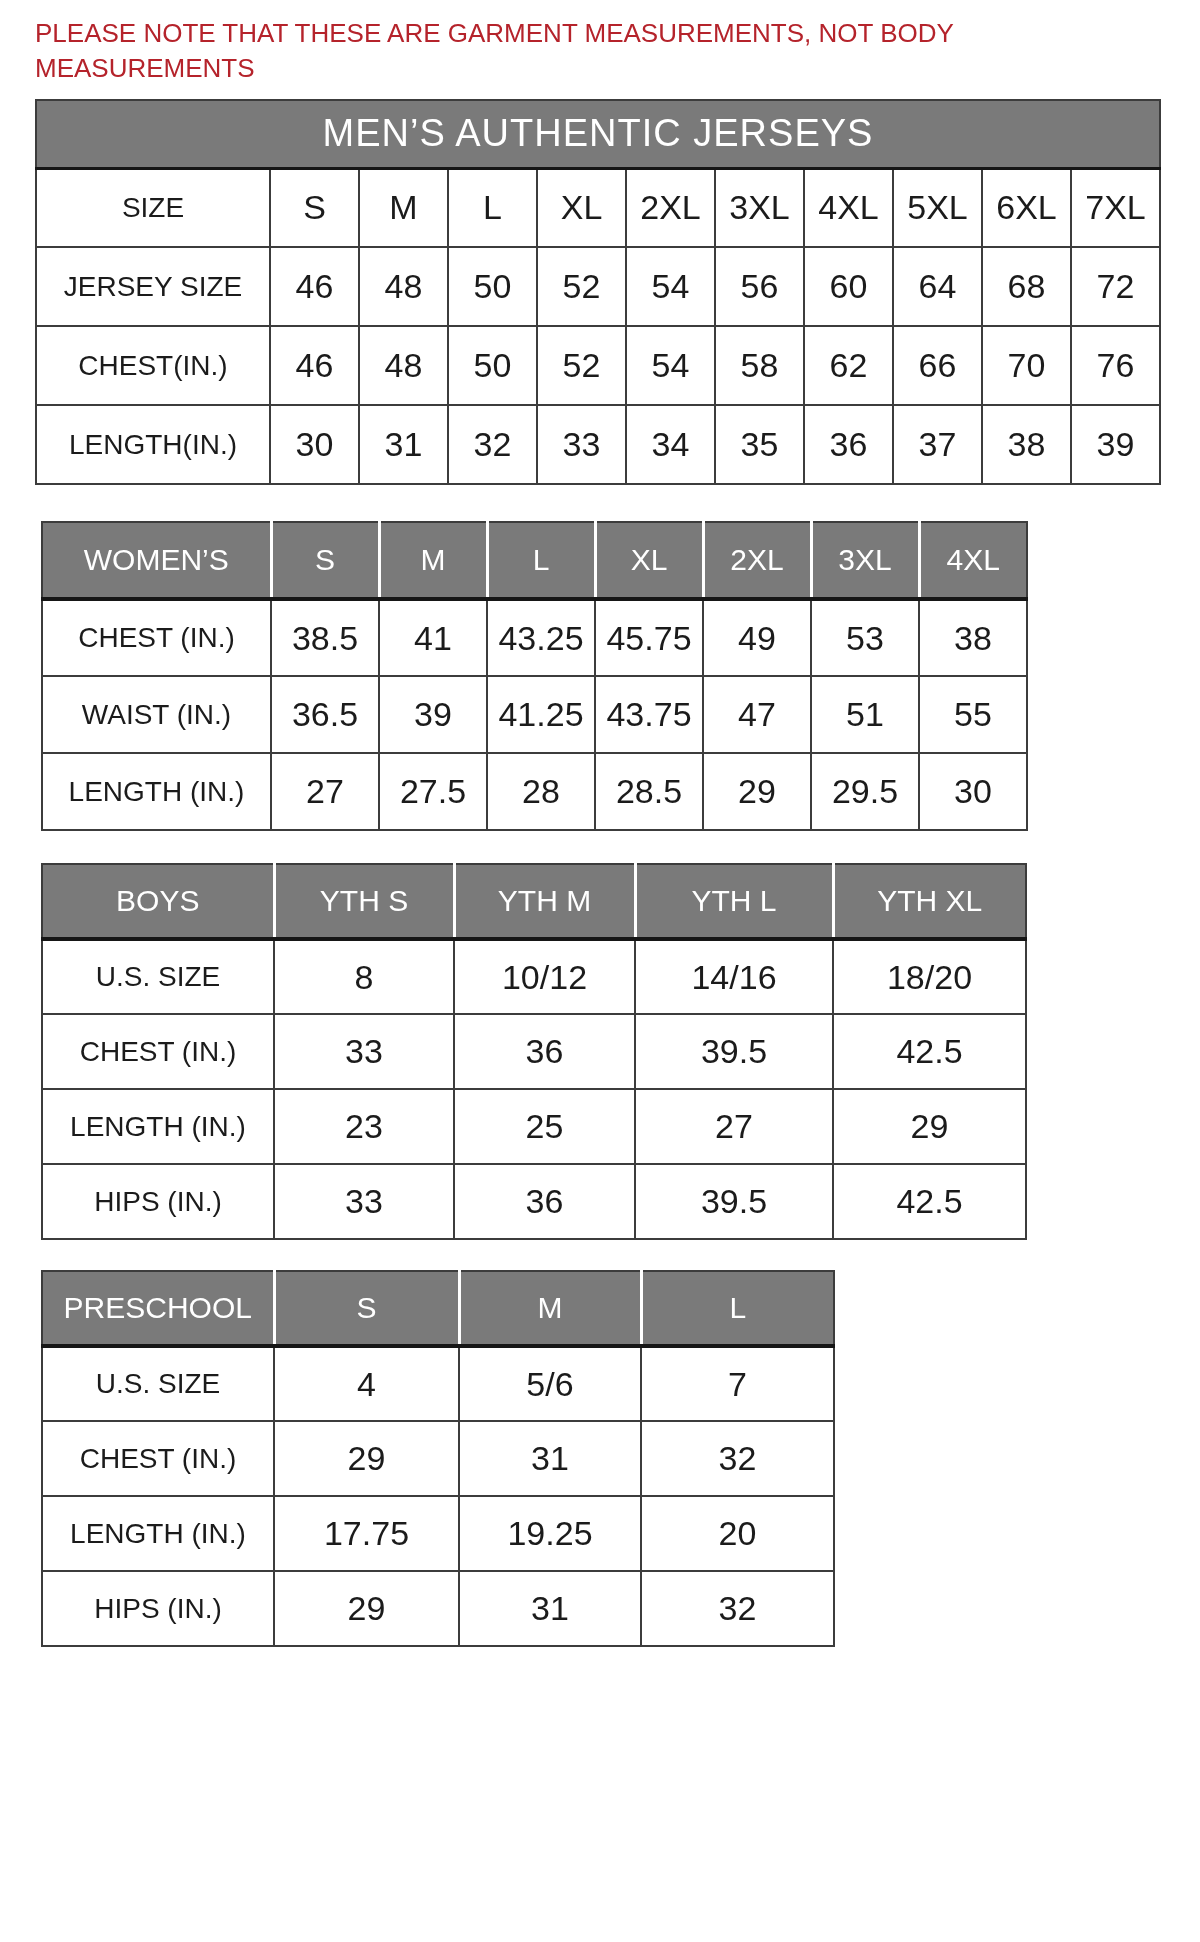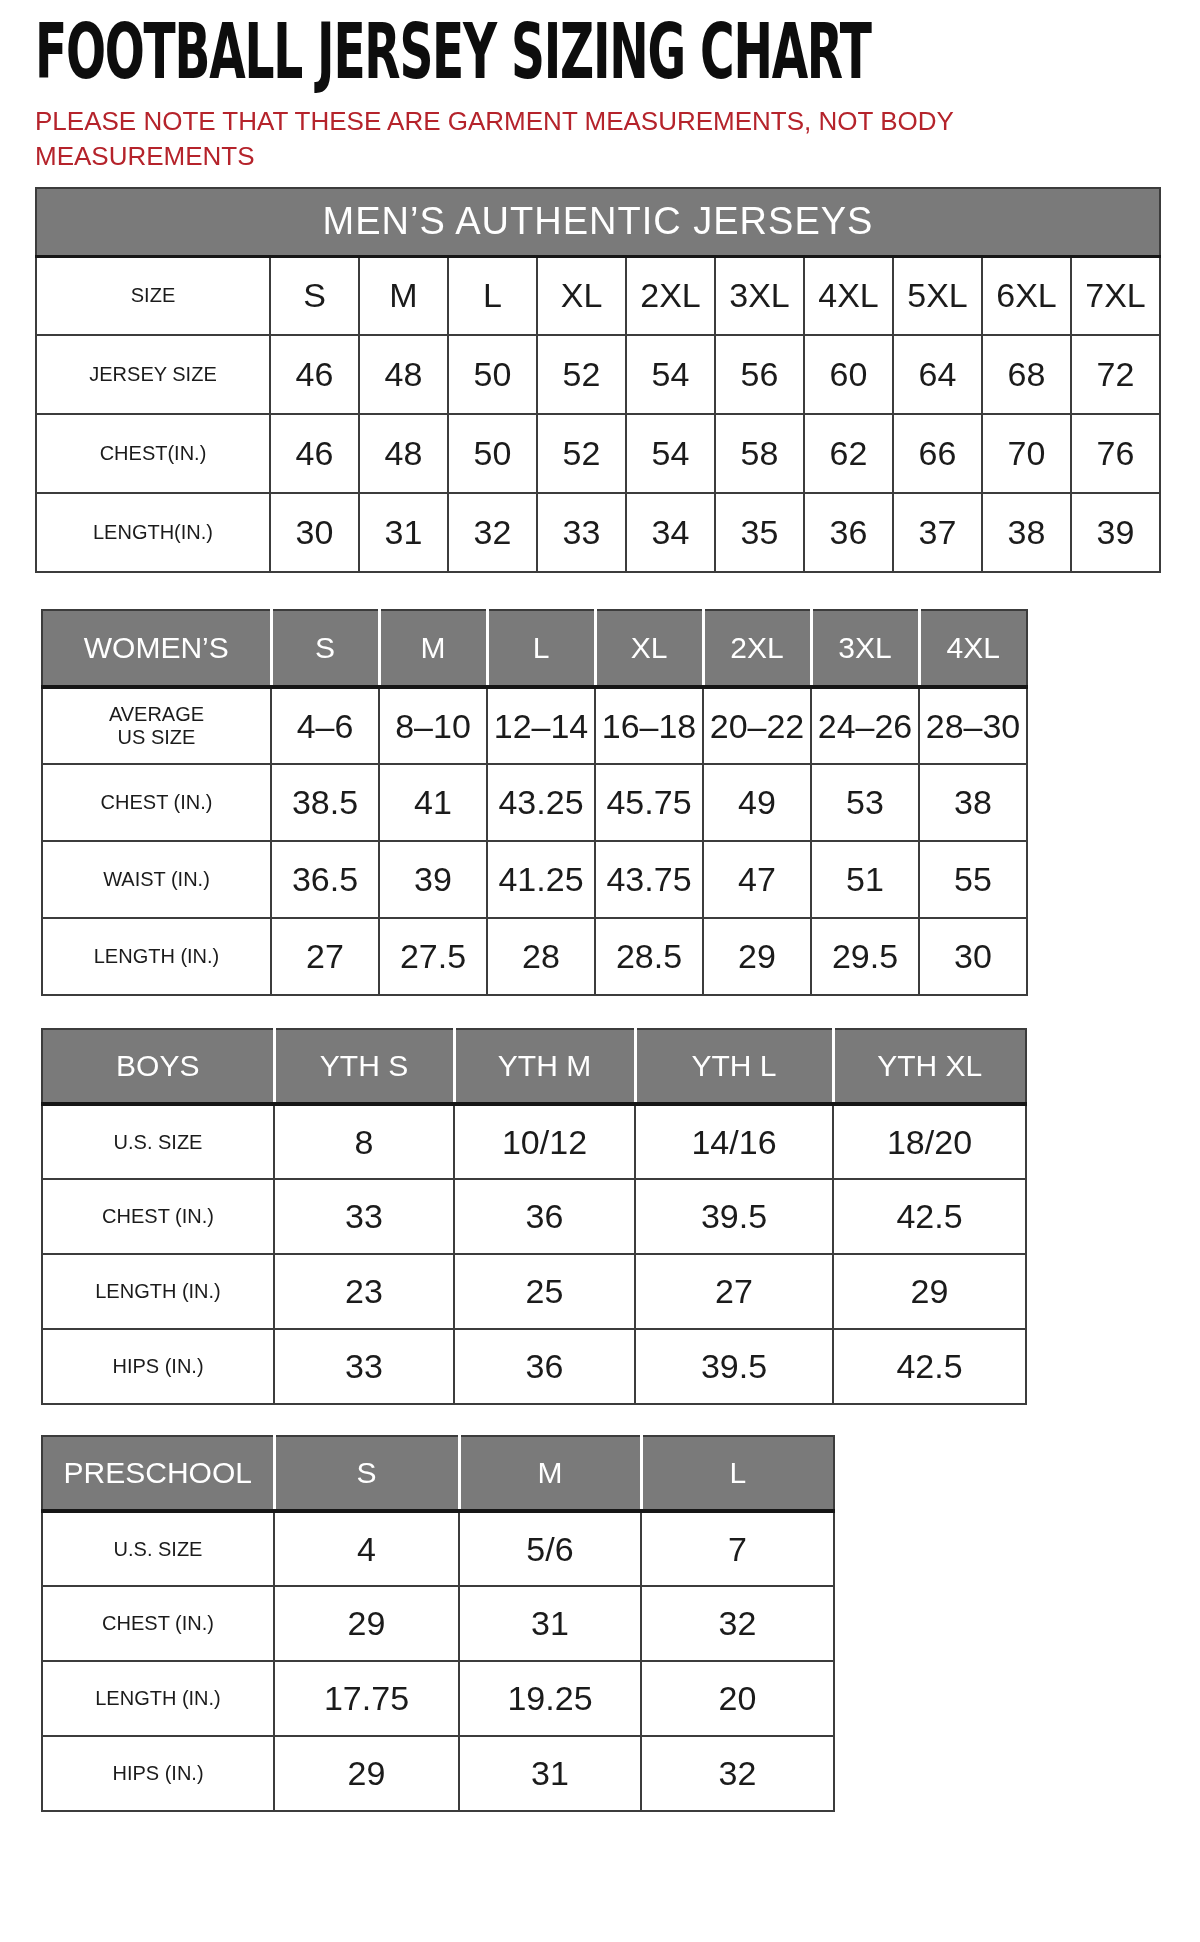--- a/index.html
+++ b/index.html
@@ -63,21 +63,21 @@
     border:2px solid var(--border-dark);
     text-align:center;
     vertical-align:middle;
     font-weight:400;
     padding:0 4px;
     font-size:34px;
     color:var(--text-color);
     overflow:hidden;
   }
   .size-table .label-col{
-    font-size:20px;
+    font-size:28px;
     white-space:pre-line;
   }
   
   .size-table td.banner{
     background:var(--header-gray);
     color:var(--header-text);
     font-size:38px;
     letter-spacing:1px;
     border-bottom:3px solid var(--border-heavy);
     height:68px;
@@ -103,21 +103,20 @@
   .t-boys{width:984px;margin:0 20px 30px 6px;}
   .t-boys th,.t-boys td{height:75px;}
   .t-preschool{width:792px;margin:0 0 0 6px;border-radius:28px;}
   .t-preschool th,.t-preschool td{height:75px;}
 </style>
 </head>
 <body>
 
 <div class="sheet">
 
-  <h1><span class="squeeze">FOOTBALL JERSEY SIZING CHART</span></h1>
 
   <p class="note">PLEASE NOTE THAT THESE ARE GARMENT MEASUREMENTS, NOT BODY MEASUREMENTS</p>
 
   <table class="size-table t-mens">
     <colgroup>
       <col style="width:234px">
       <col style="width:89px">
         <col style="width:89px">
         <col style="width:89px">
       <col style="width:89px">
@@ -207,31 +206,20 @@
           <th class="size-col">M</th>
           <th class="size-col">L</th>
           <th class="size-col">XL</th>
           <th class="size-col">2XL</th>
           <th class="size-col">3XL</th>
           <th class="size-col">4XL</th>
         </tr>
       </thead>
       <tbody>
         <tr>
-          <td class="label-col">AVERAGE
-US SIZE</td>
-          <td class="value-cell">4–6</td>
-          <td class="value-cell">8–10</td>
-          <td class="value-cell">12–14</td>
-          <td class="value-cell">16–18</td>
-          <td class="value-cell">20–22</td>
-          <td class="value-cell">24–26</td>
-          <td class="value-cell">28–30</td>
-        </tr>
-        <tr>
           <td class="label-col">CHEST (IN.)</td>
           <td class="value-cell">38.5</td>
           <td class="value-cell">41</td>
           <td class="value-cell">43.25</td>
           <td class="value-cell">45.75</td>
           <td class="value-cell">49</td>
           <td class="value-cell">53</td>
           <td class="value-cell">38</td>
         </tr>
         <tr>

